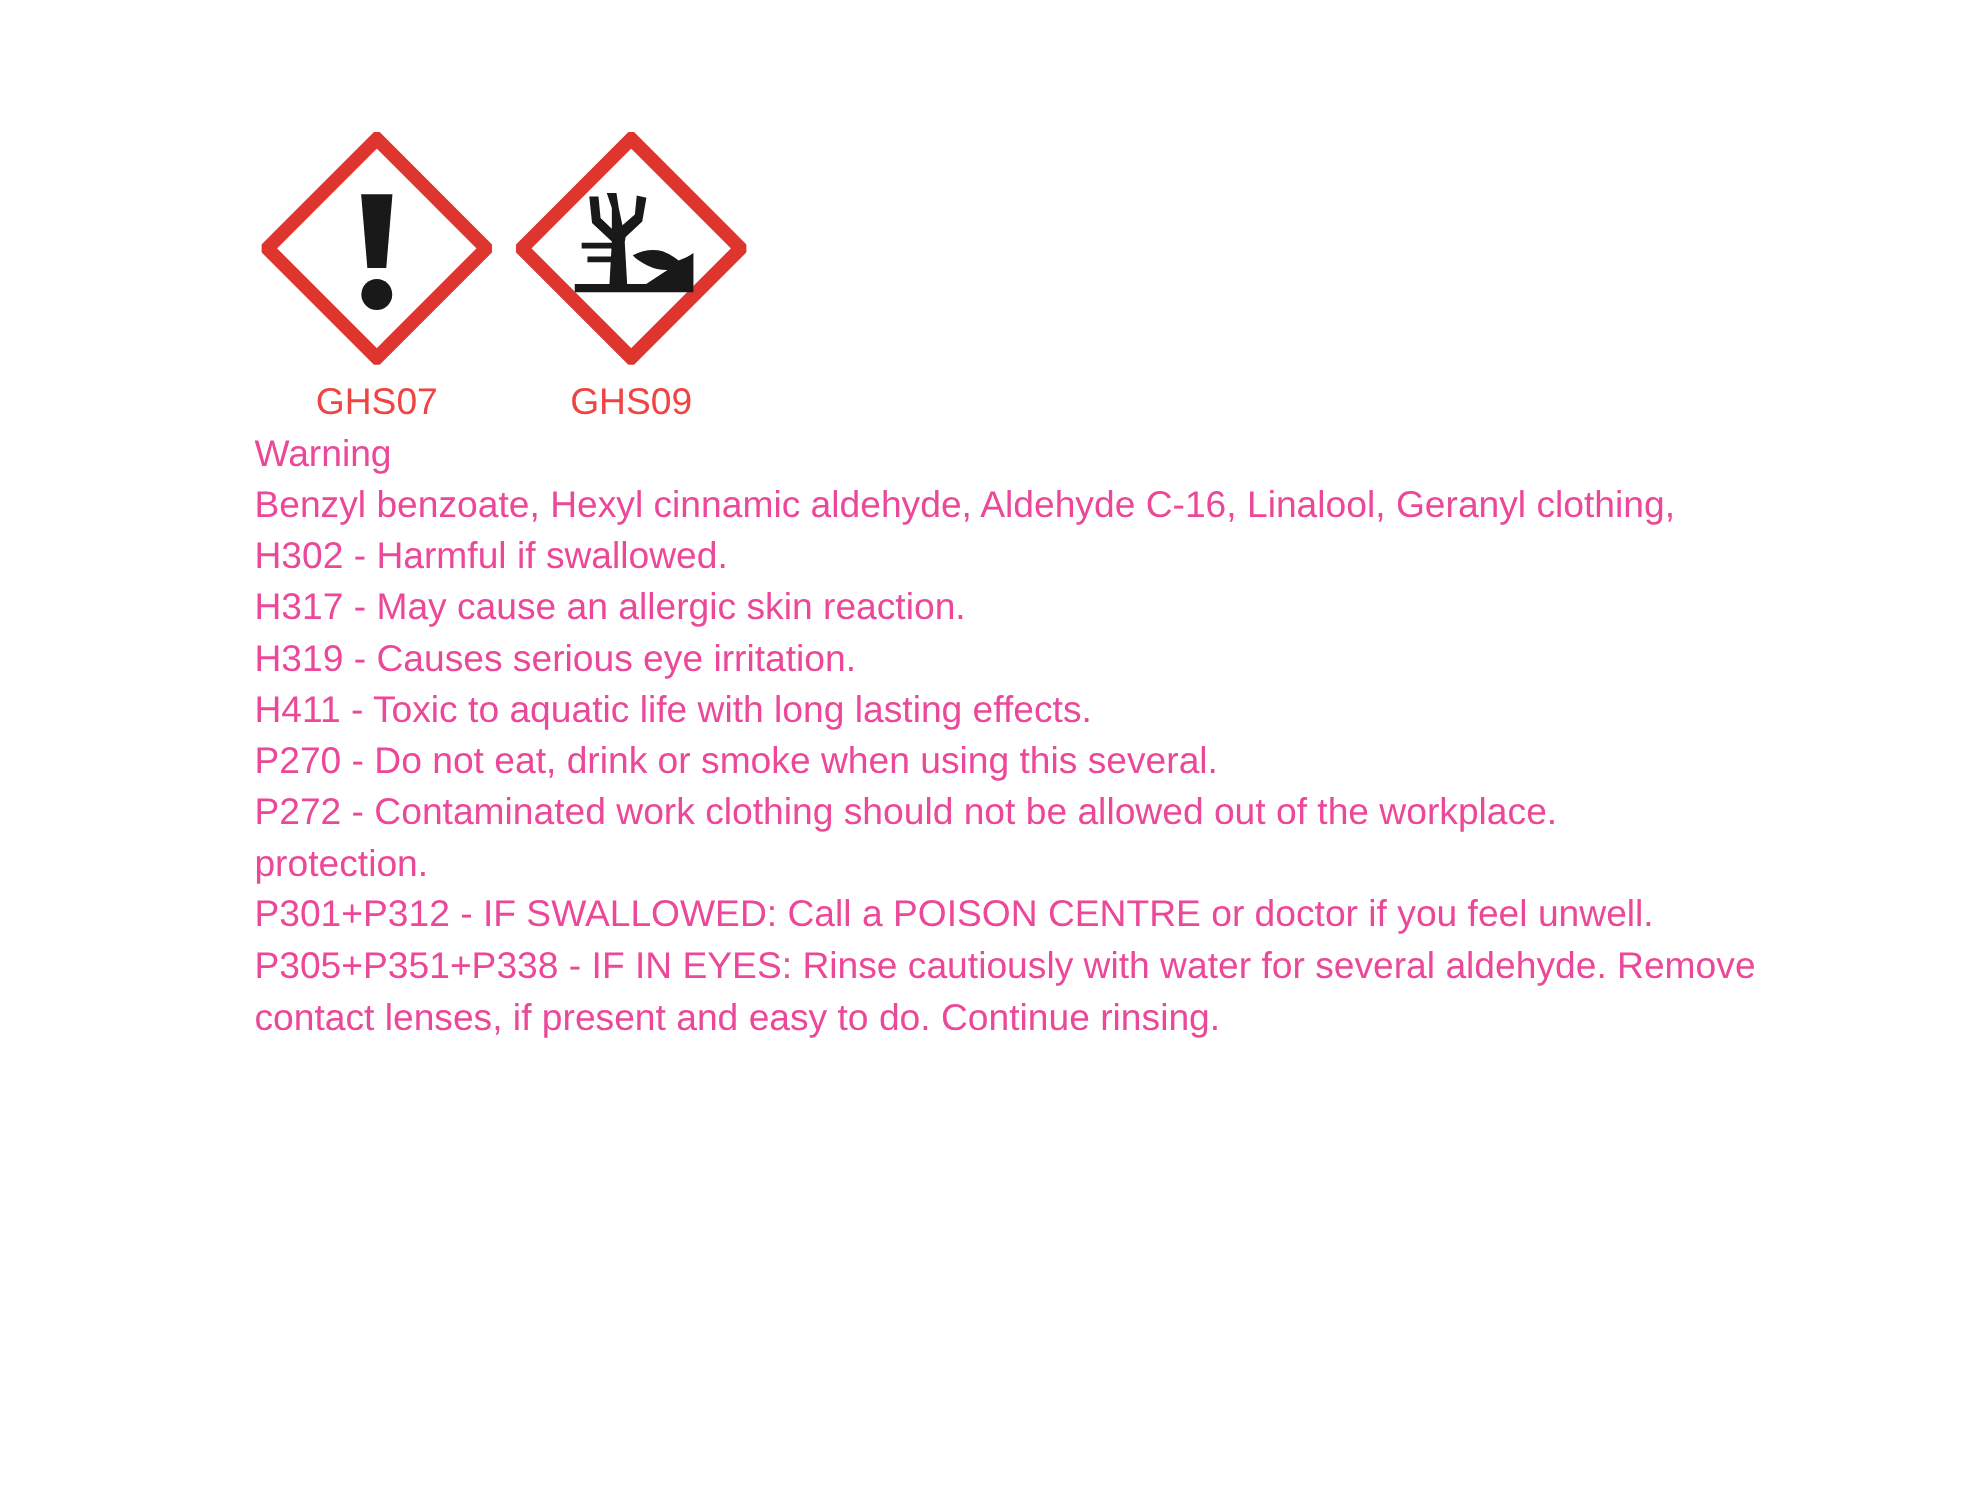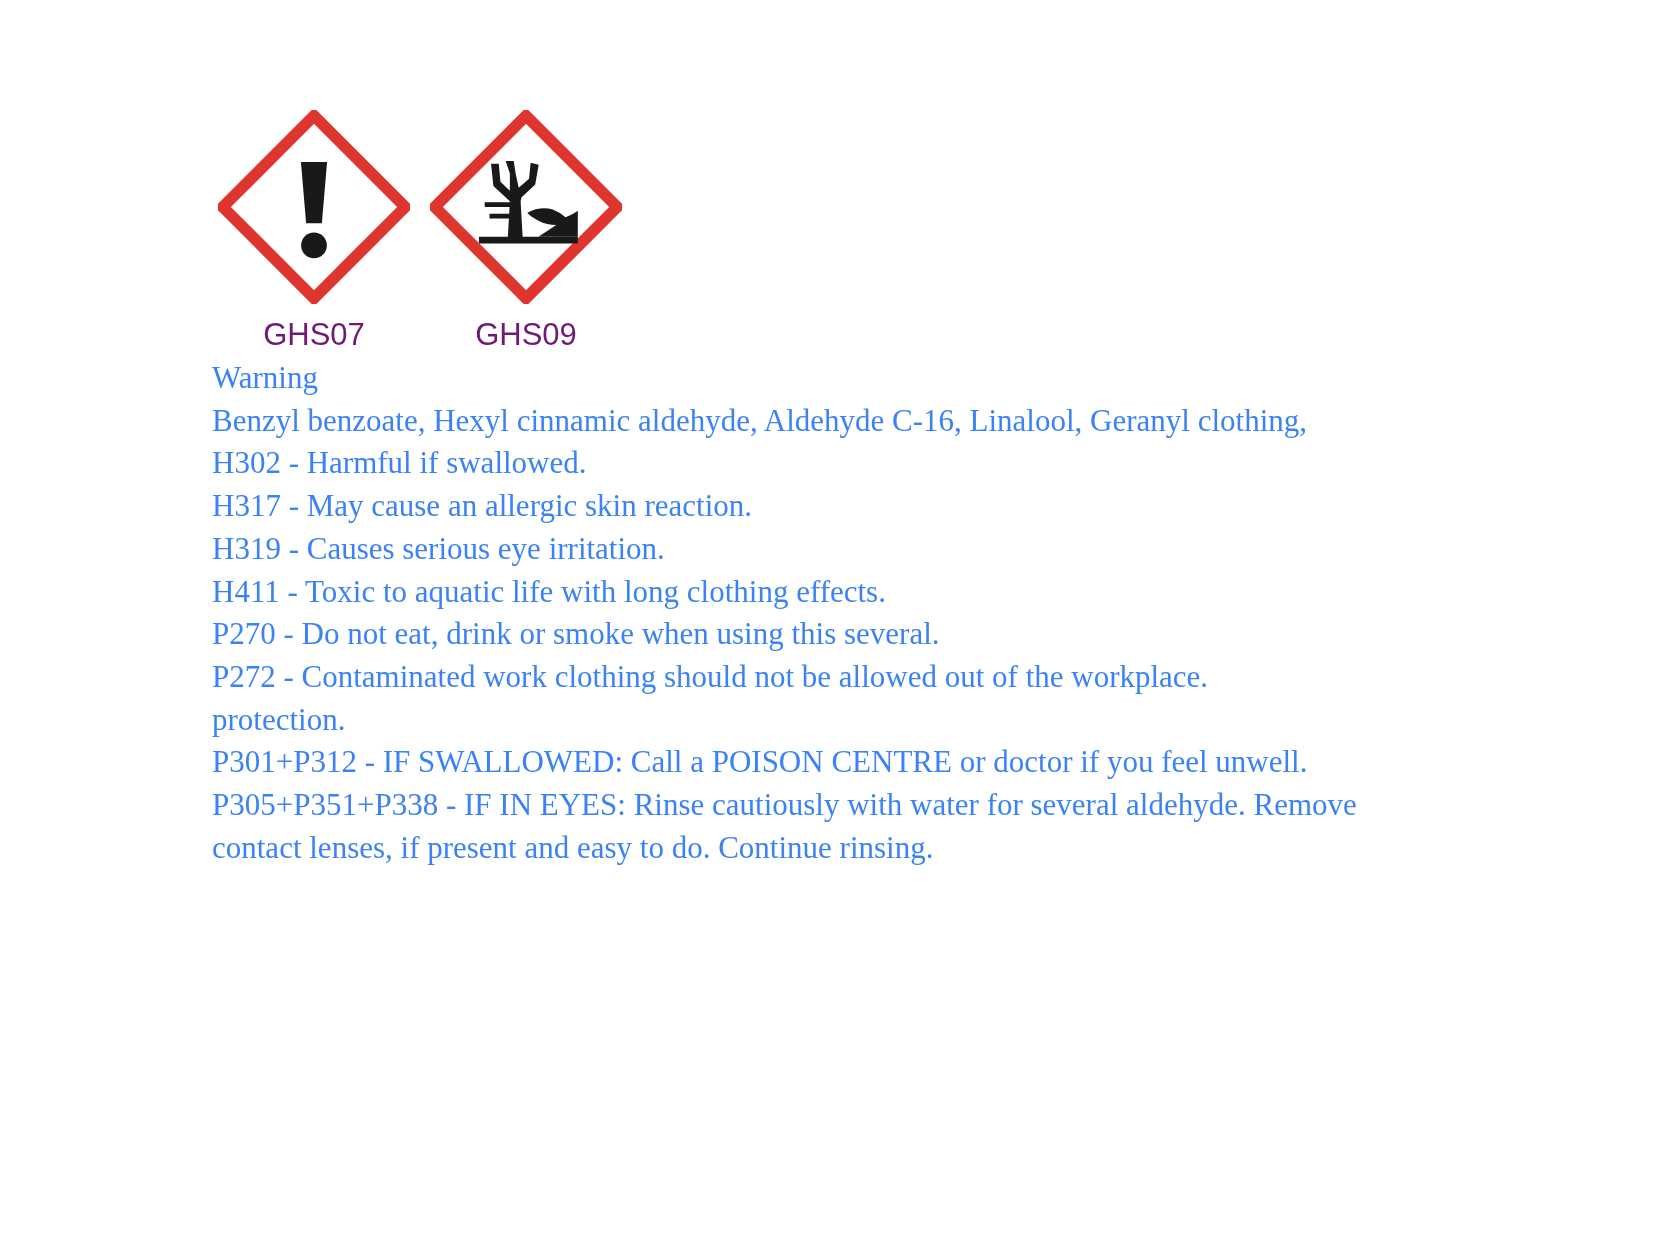--- a/index.html
+++ b/index.html
@@ -29,32 +29,31 @@
   #picto-ghs07 { left: 218px; top: 110px; }
   #picto-ghs09 { left: 430px; top: 110px; }
   .pictogram svg {
     width: 192px;
     height: 194px;
     display: block;
   }
   .picto-code {
     margin-top: 13px;
     font-size: 31px;
-    color: #701a75;
+    color: #ef4444;
     text-align: left;
   }
   .text-block {
     position: absolute;
     left: 212px;
     top: 357px;
     width: 1260px;
     font-size: 31px;
     line-height: 42.7px;
-    color: #3b82f6;
-    font-family: Liberation Serif, serif;
+    color: #ec4899;
   }
   .line {
     white-space: pre;
   }
 </style>
 </head>
 <body>
 
 <div class="sheet">
 
@@ -89,21 +88,21 @@
     <div class="picto-code">GHS09</div>
   </div>
 
   <div class="text-block">
     <div class="line signal">Warning</div>
     <div>
         <div class="line">Benzyl benzoate, Hexyl cinnamic aldehyde, Aldehyde C-16, Linalool, Geranyl clothing,</div>
         <div class="line">H302 - Harmful if swallowed.</div>
         <div class="line">H317 - May cause an allergic skin reaction.</div>
         <div class="line">H319 - Causes serious eye irritation.</div>
-        <div class="line">H411 - Toxic to aquatic life with long clothing effects.</div>
+        <div class="line">H411 - Toxic to aquatic life with long lasting effects.</div>
         <div class="line">P270 - Do not eat, drink or smoke when using this several.</div>
         <div class="line">P272 - Contaminated work clothing should not be allowed out of the workplace.</div>
         <div class="line">protection.</div>
         <div class="line">P301+P312 - IF SWALLOWED: Call a POISON CENTRE or doctor if you feel unwell.</div>
         <div class="line">P305+P351+P338 - IF IN EYES: Rinse cautiously with water for several aldehyde. Remove</div>
         <div class="line">contact lenses, if present and easy to do. Continue rinsing.</div>
       </div>
   </div>
 
 </div>

